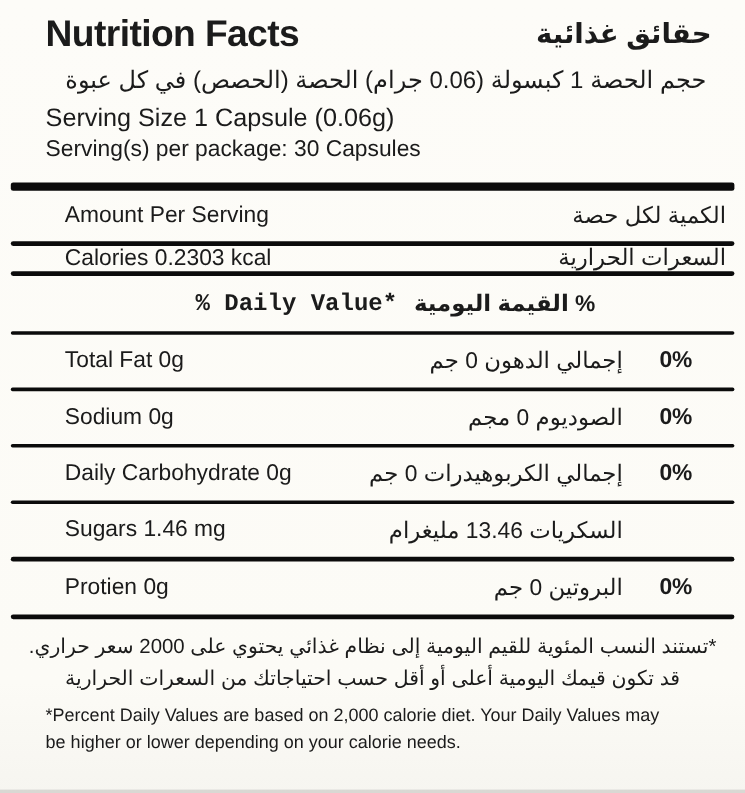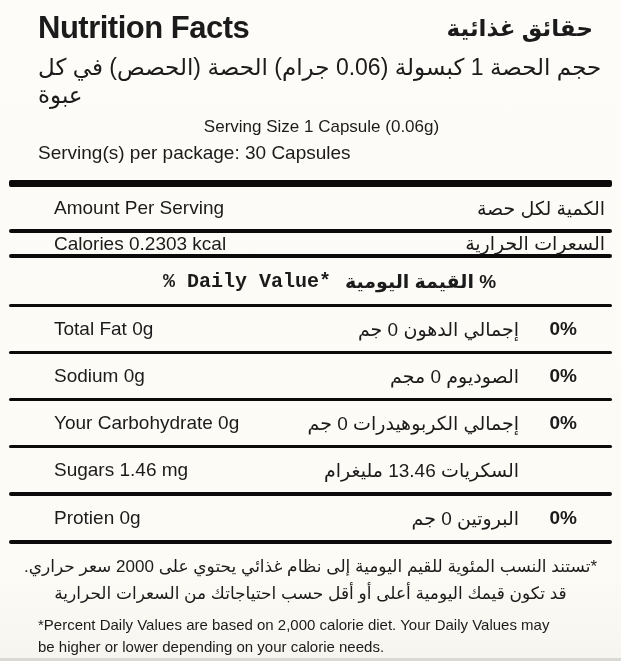--- a/index.html
+++ b/index.html
@@ -25,26 +25,26 @@
     font-weight: bold;
     letter-spacing: -0.5px;
   }
   .title-ar {
     font-size: 23px;
     font-weight: bold;
     direction: rtl;
   }
   .serving-ar {
     margin-top: 7px;
-    font-size: 23px;
+    font-size: 20px;
     line-height: 28px;
     direction: rtl;
-    text-align: left;
+    text-align: center;
   }
-  .serving-en { font-size: 17px; line-height: 26px; margin-top: 5px; text-align: center; }
+  .serving-en { font-size: 21px; line-height: 26px; margin-top: 5px; }
   .serving-en2 { font-size: 19px; line-height: 26px; }
 
   .bar { background: #0b0b0b; margin: 0 9px; border-radius: 2px; }
   .bar.thick { height: 7px; margin-top: 14px; }
   .bar.mid { height: 4px; }
   .bar.thin { height: 3px; }
 
   .row { display: flex; align-items: center; padding: 0 16px 0 38px; }
   .row .en { flex: 1; font-size: 19px; margin-left: 16px; }
   .row .ar { font-size: 19px; direction: rtl; text-align: right; }
@@ -141,21 +141,21 @@
 
   <div class="row nutrient">
     <span class="en">Sodium 0g</span>
     <span class="ar" dir="rtl">الصوديوم 0 مجم</span>
     <span class="pct">0%</span>
   </div>
 
   <div class="bar thin"></div>
 
   <div class="row nutrient">
-    <span class="en">Your Carbohydrate 0g</span>
+    <span class="en">Daily Carbohydrate 0g</span>
     <span class="ar" dir="rtl">إجمالي الكربوهيدرات 0 جم</span>
     <span class="pct">0%</span>
   </div>
 
   <div class="bar thin"></div>
 
   <div class="row nutrient">
     <span class="en">Sugars 1.46 mg</span>
     <span class="ar" dir="rtl">السكريات 13.46 مليغرام</span>
     <span class="pct"></span>

